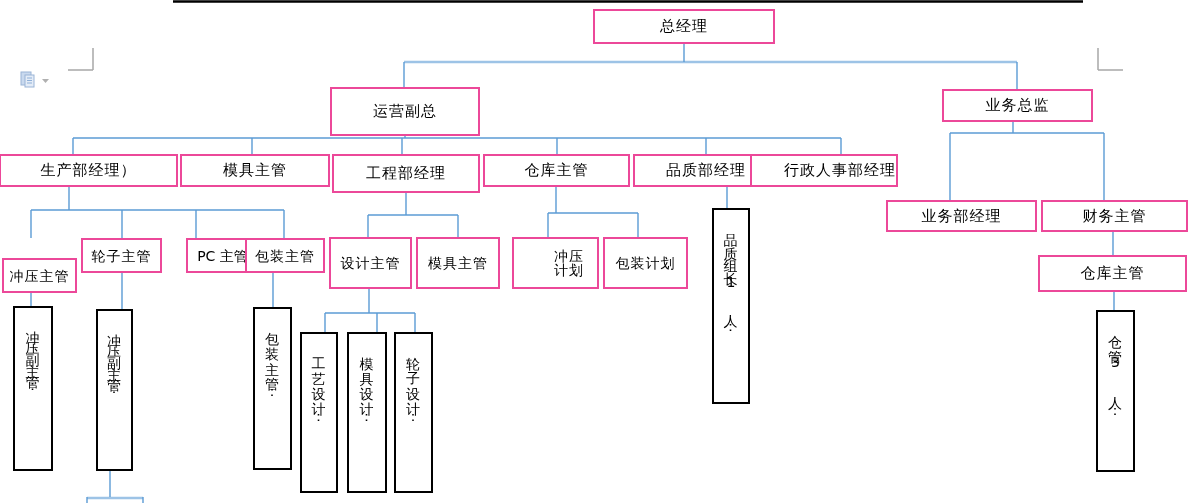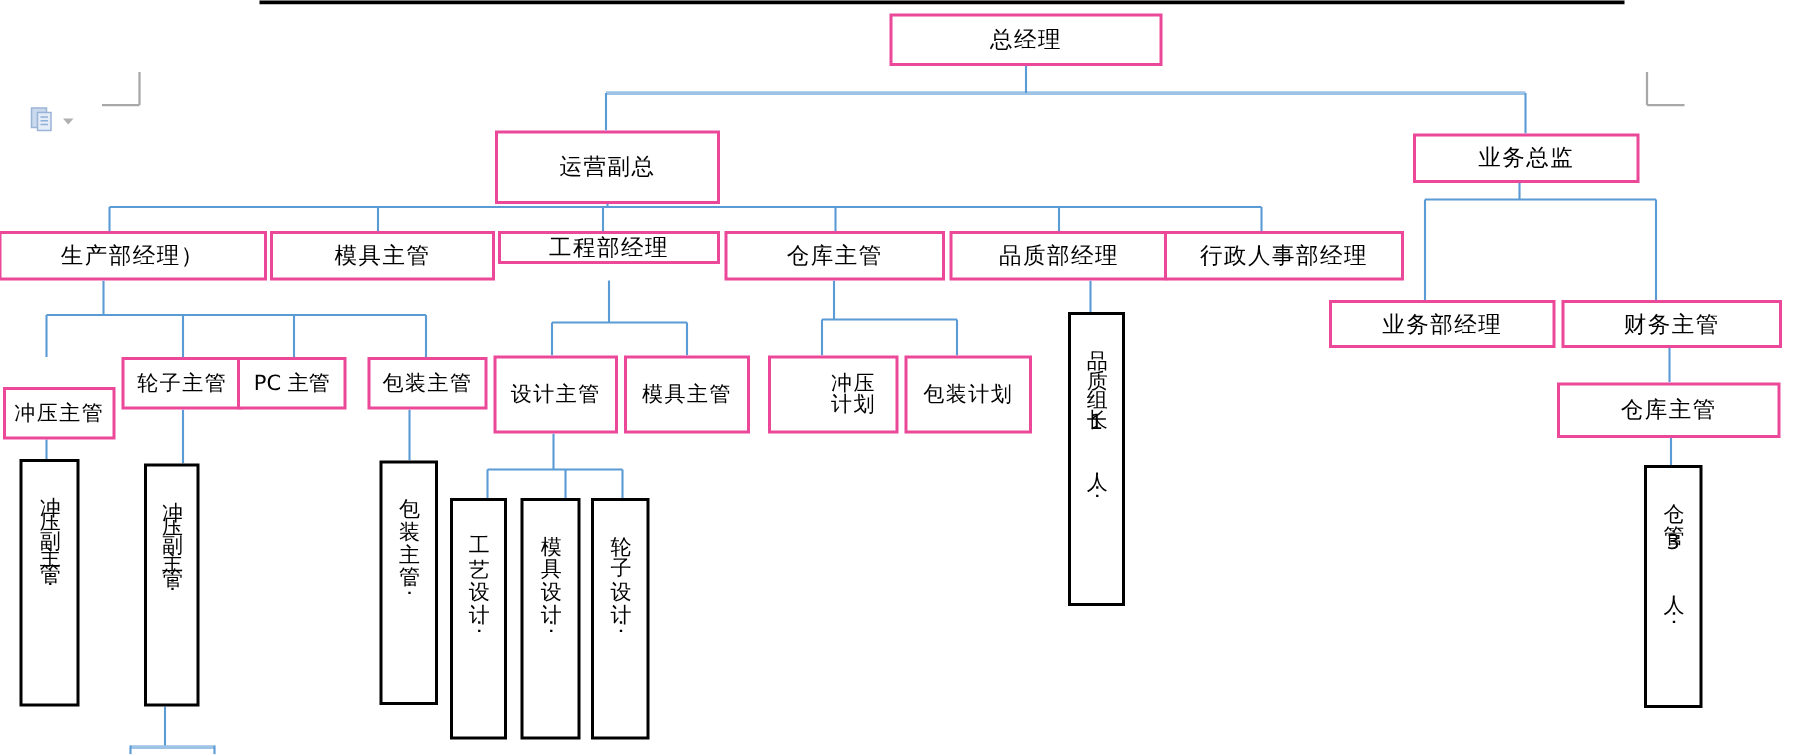--- a/index.html
+++ b/index.html
@@ -122,50 +122,50 @@
   <div class="box" style="left:942px;top:89px;width:151px;height:33px;">
     <span>业务总监</span>
   </div>
 
   <div class="box thick" style="left:-1px;top:154px;width:179px;height:33px;">
     <span>生产部经理）</span>
   </div>
   <div class="box thick" style="left:180px;top:154px;width:150px;height:33px;">
     <span>模具主管</span>
   </div>
-  <div class="box thick" style="left:332px;top:154px;width:148px;height:22px;">
+  <div class="box thick" style="left:332px;top:154px;width:148px;height:39px;">
     <span>工程部经理</span>
   </div>
   <div class="box thick" style="left:483px;top:154px;width:147px;height:33px;">
     <span>仓库主管</span>
   </div>
   <div class="box thick" style="left:633px;top:154px;width:146px;height:33px;">
     <span>品质部经理</span>
   </div>
-  <div class="box thick" style="left:776px;top:154px;width:160px;height:33px;">
+  <div class="box thick" style="left:750px;top:154px;width:148px;height:33px;justify-content:flex-end;">
     <span>行政人事部经理</span>
   </div>
 
   <div class="box" style="left:886px;top:200px;width:151px;height:32px;">
     <span>业务部经理</span>
   </div>
   <div class="box" style="left:1041px;top:200px;width:147px;height:32px;">
     <span>财务主管</span>
   </div>
   <div class="box" style="left:1038px;top:255px;width:149px;height:37px;">
     <span>仓库主管</span>
   </div>
 
   <div class="box" style="left:2px;top:238px;width:75px;height:35px;font-size:14px;margin-top:20px;">
     <span>冲压主管</span>
   </div>
   <div class="box" style="left:81px;top:238px;width:81px;height:35px;font-size:14px;">
     <span>轮子主管</span>
   </div>
-  <div class="box" style="left:158px;top:238px;width:73px;height:35px;font-size:14px;letter-spacing:0;">
+  <div class="box" style="left:186px;top:238px;width:73px;height:35px;font-size:14px;letter-spacing:0;">
     <span>PC 主管</span>
   </div>
   <div class="box" style="left:245px;top:238px;width:80px;height:35px;font-size:14px;">
     <span>包装主管</span>
   </div>
 
   <div class="box" style="left:329px;top:237px;width:83px;height:52px;font-size:14px;">
     <span>设计主管</span>
   </div>
   <div class="box" style="left:416px;top:237px;width:84px;height:52px;font-size:14px;">

